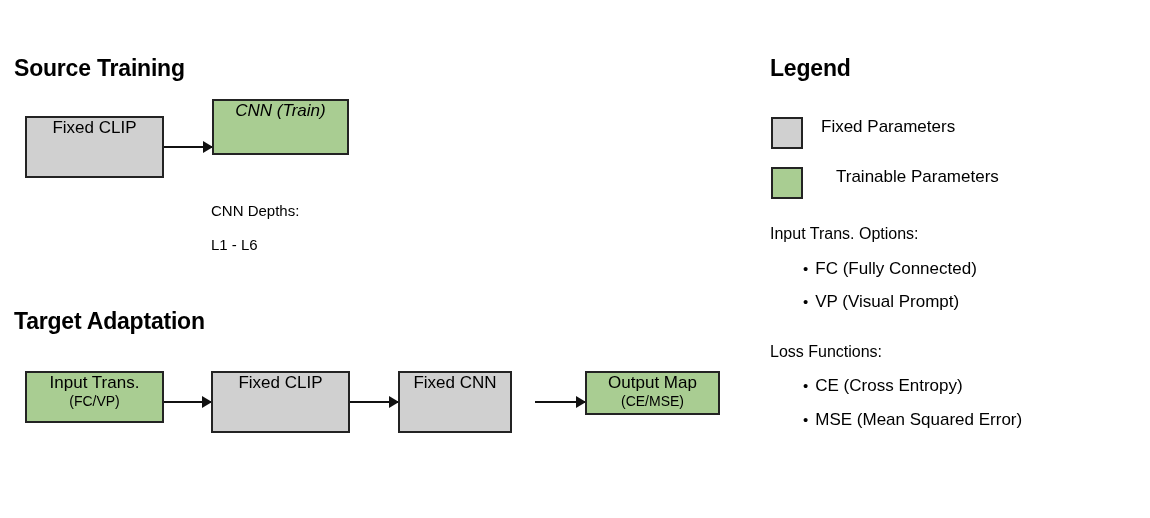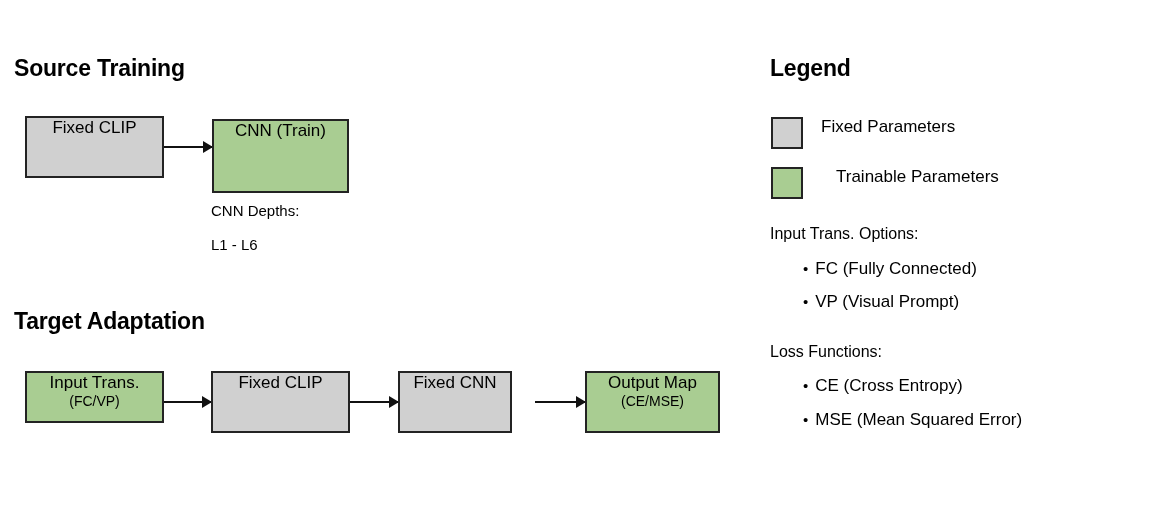--- a/index.html
+++ b/index.html
@@ -55,27 +55,27 @@
     white-space: nowrap;
   }
   .box .sub {
     font-size: 14px;
     white-space: nowrap;
     margin-top: 2px;
   }
 
   
   #box-fixed-clip-src { left: 25px;  top: 116px; width: 139px; height: 62px; }
-  #box-cnn-train      { left: 212px; top: 119px; width: 137px; height: 74px; }
+  #box-cnn-train      { left: 212px; top: 99px; width: 137px; height: 56px; font-style: italic; }
 
   
   #box-input-trans    { left: 25px;  top: 371px; width: 139px; height: 52px; }
   #box-fixed-clip-tgt { left: 211px; top: 371px; width: 139px; height: 62px; }
   #box-fixed-cnn      { left: 398px; top: 371px; width: 114px; height: 62px; }
-  #box-output-map     { left: 585px; top: 371px; width: 135px; height: 62px; }
+  #box-output-map     { left: 585px; top: 371px; width: 135px; height: 44px; }
 
   
   .arrow {
     position: absolute;
     height: 2px;
     background: #111111;
   }
   .arrow::after {
     content: "";
     position: absolute;

